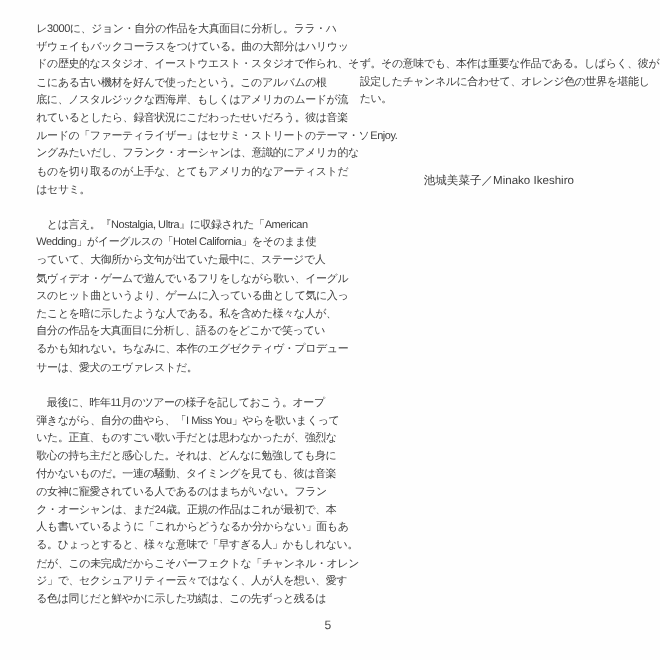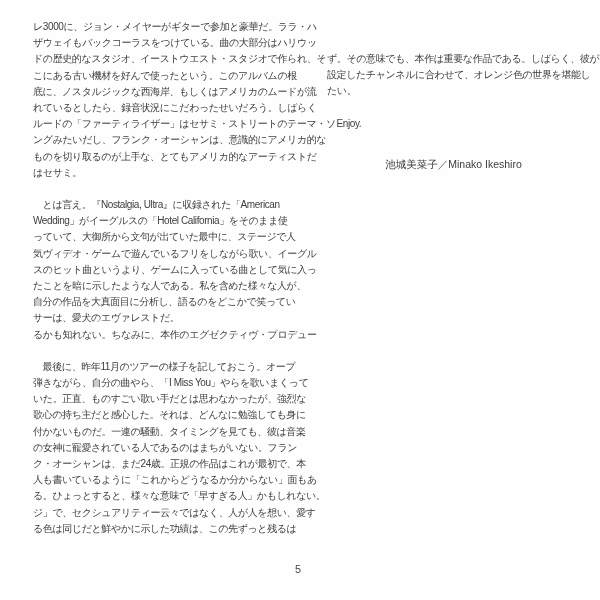--- a/index.html
+++ b/index.html
@@ -45,52 +45,53 @@
     color: #4a4a4a;
   }
 </style>
 </head>
 <body>
 
 <div class="page">
 
   <div class="col col-left">
       <div class="paragraph">
-        <div class="line">レ3000に、ジョン・メイヤーがギターで参加と豪華だ。ララ・ハ</div>
+        <div class="line">レ3000に、ジョン・自分の作品を大真面目に分析し。ララ・ハ</div>
         <div class="line">ザウェイもバックコーラスをつけている。曲の大部分はハリウッ</div>
         <div class="line">ドの歴史的なスタジオ、イーストウエスト・スタジオで作られ、そ</div>
         <div class="line">こにある古い機材を好んで使ったという。このアルバムの根</div>
         <div class="line">底に、ノスタルジックな西海岸、もしくはアメリカのムードが流</div>
-        <div class="line">れているとしたら、録音状況にこだわったせいだろう。しばらく</div>
+        <div class="line">れているとしたら、録音状況にこだわったせいだろう。彼は音楽</div>
         <div class="line">ルードの「ファーティライザー」はセサミ・ストリートのテーマ・ソ</div>
         <div class="line">ングみたいだし、フランク・オーシャンは、意識的にアメリカ的な</div>
         <div class="line">ものを切り取るのが上手な、とてもアメリカ的なアーティストだ</div>
         <div class="line">はセサミ。</div>
       </div>
       <div class="paragraph">
         <div class="line">　とは言え。『Nostalgia, Ultra』に収録された「American</div>
         <div class="line">Wedding」がイーグルスの「Hotel California」をそのまま使</div>
         <div class="line">っていて、大御所から文句が出ていた最中に、ステージで人</div>
         <div class="line">気ヴィデオ・ゲームで遊んでいるフリをしながら歌い、イーグル</div>
         <div class="line">スのヒット曲というより、ゲームに入っている曲として気に入っ</div>
         <div class="line">たことを暗に示したような人である。私を含めた様々な人が、</div>
         <div class="line">自分の作品を大真面目に分析し、語るのをどこかで笑ってい</div>
+        <div class="line">るかも知れない。ちなみに、本作のエグゼクティヴ・プロデュー</div>
         <div class="line">サーは、愛犬のエヴァレストだ。</div>
-        <div class="line">るかも知れない。ちなみに、本作のエグゼクティヴ・プロデュー</div>
       </div>
       <div class="paragraph">
         <div class="line">　最後に、昨年11月のツアーの様子を記しておこう。オープ</div>
         <div class="line">弾きながら、自分の曲やら、「I Miss You」やらを歌いまくって</div>
         <div class="line">いた。正直、ものすごい歌い手だとは思わなかったが、強烈な</div>
         <div class="line">歌心の持ち主だと感心した。それは、どんなに勉強しても身に</div>
         <div class="line">付かないものだ。一連の騒動、タイミングを見ても、彼は音楽</div>
         <div class="line">の女神に寵愛されている人であるのはまちがいない。フラン</div>
         <div class="line">ク・オーシャンは、まだ24歳。正規の作品はこれが最初で、本</div>
         <div class="line">人も書いているように「これからどうなるか分からない」面もあ</div>
         <div class="line">る。ひょっとすると、様々な意味で「早すぎる人」かもしれない。</div>
+        <div class="line">だが、この未完成だからこそパーフェクトな「チャンネル・オレン</div>
         <div class="line">ジ」で、セクシュアリティー云々ではなく、人が人を想い、愛す</div>
         <div class="line">る色は同じだと鮮やかに示した功績は、この先ずっと残るは</div>
       </div>
     </div>
 
   <div class="col col-right">
     <div>
         <div class="paragraph">
           <div class="line">ず。その意味でも、本作は重要な作品である。しばらく、彼が</div>
           <div class="line">設定したチャンネルに合わせて、オレンジ色の世界を堪能し</div>

